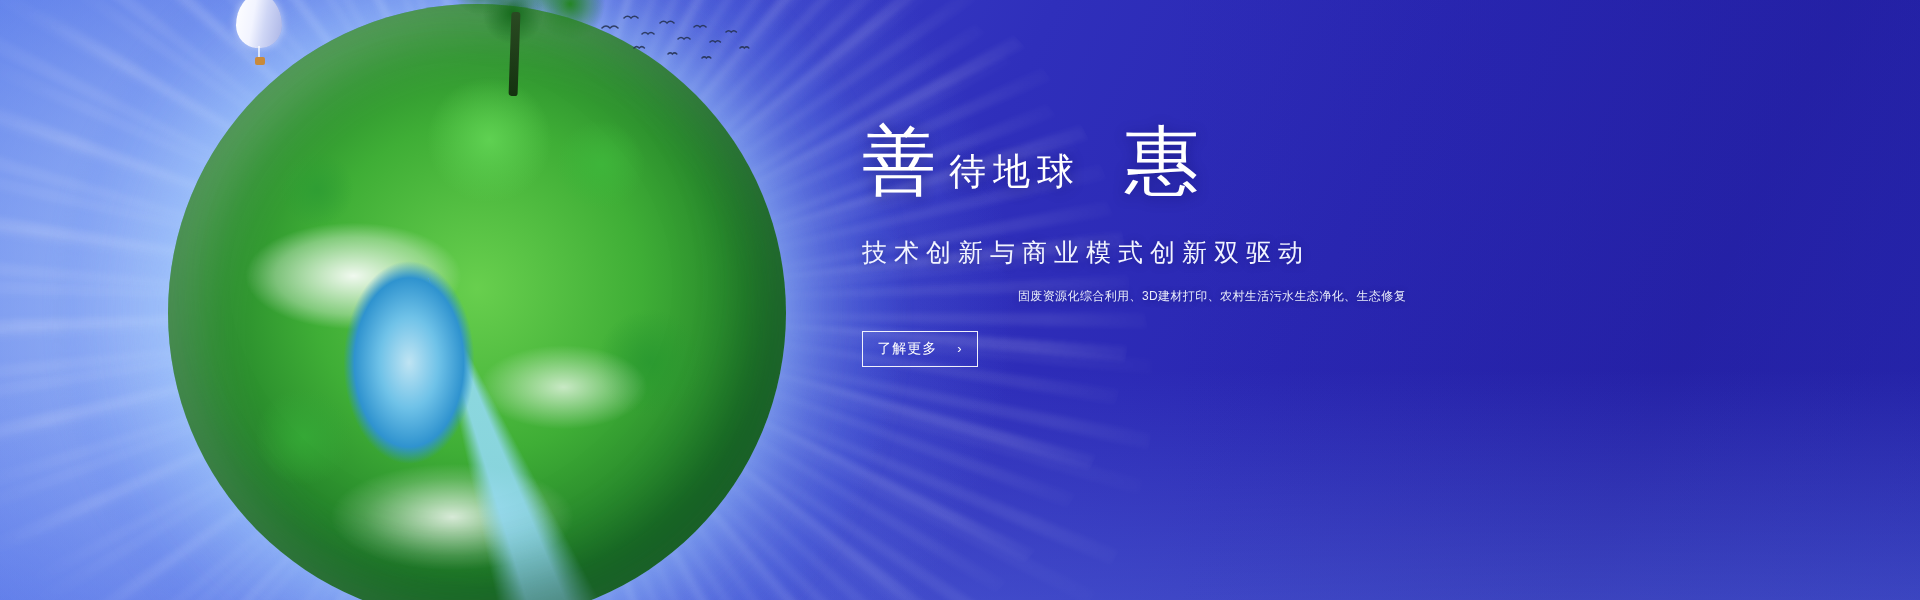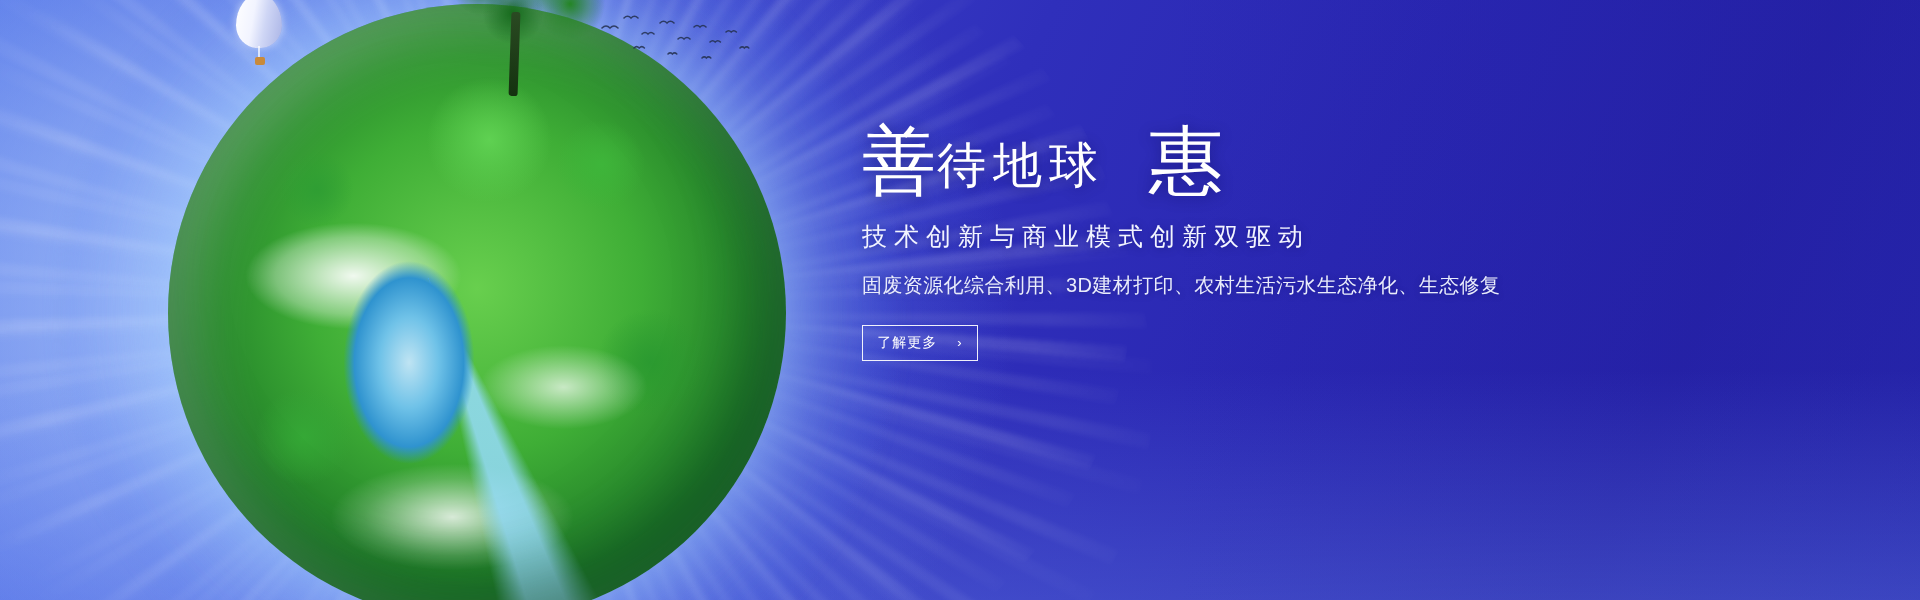--- a/index.html
+++ b/index.html
@@ -205,44 +205,45 @@
     text-shadow:0 2px 14px rgba(10,10,80,0.45);
   }
   .hl-big {
     font-family:"Liberation Serif", serif;
     font-size:74px;
     font-weight:400;
     letter-spacing:1px;
   }
   .hl-small {
     font-family:"Liberation Serif", serif;
-    font-size:49px;
+    font-size:37px;
     font-weight:400;
     letter-spacing:7px;
     padding-bottom:8px;
-    margin-left:0;
+    margin-left:12px;
   }
   .hl-gap { width:44px; flex:0 0 44px; }
 
   .subtitle {
-    margin-top:22px;
+    margin-top:38px;
     font-size:25px;
     letter-spacing:7px;
     font-weight:400;
     color:#f2f4ff;
     white-space:nowrap;
     text-shadow:0 1px 8px rgba(10,10,80,0.40);
   }
   .desc {
     margin-top:19px;
-    font-size:20px;
+    font-size:12px;
     letter-spacing:.4px;
     color:#e9ecfb;
     white-space:nowrap;
     text-shadow:0 1px 6px rgba(10,10,80,0.35);
+    text-align:center;
   }
   .cta {
     margin-top:26px;
     display:inline-flex;
     align-items:center;
     justify-content:center;
     gap:20px;
     width:116px;
     height:36px;
     border:1px solid rgba(255,255,255,0.92);

